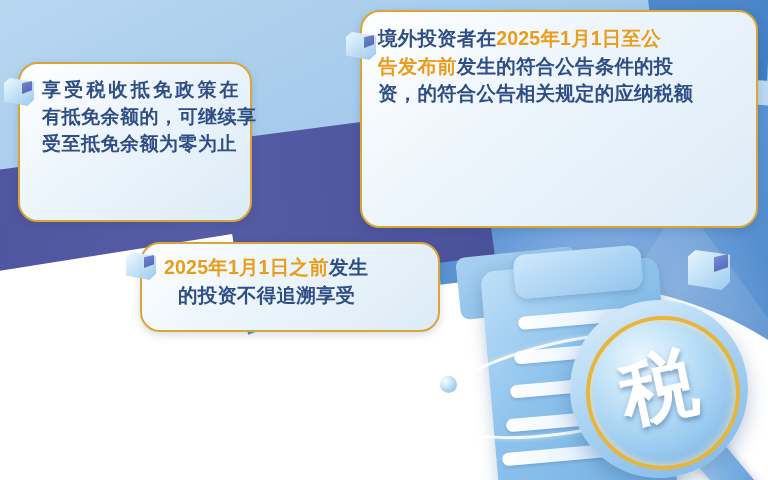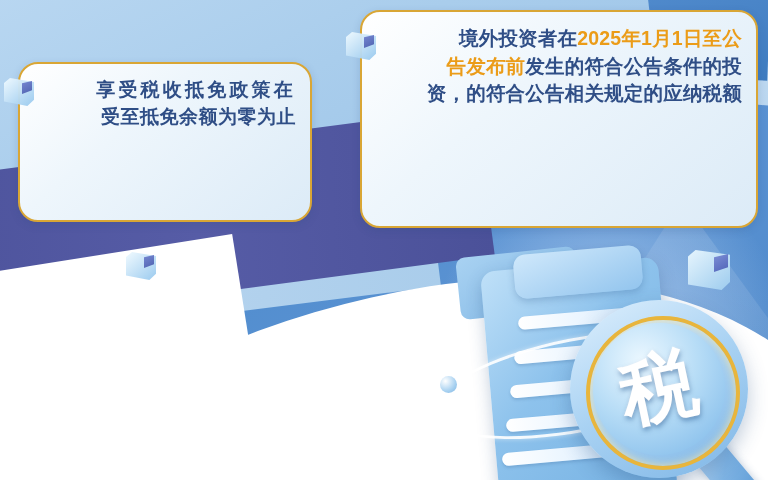--- a/index.html
+++ b/index.html
@@ -182,27 +182,26 @@
   .bubble{
     position:absolute;
     border:2px solid #d9a635;
     border-radius:20px;
     background:linear-gradient(140deg,#ffffff 0%,#eef6fc 38%,#dcebf7 100%);
     box-shadow:0 3px 9px rgba(40,70,120,.18);
     box-sizing:border-box;
     color:#2f4e86;
     font-weight:bold;
     line-height:1.42;
-    text-align:right;
   }
   .bubble .line{white-space:nowrap;}
   .hl{color:#eb9c18;}
 
   #bubble-1{
-    left:18px;top:62px;width:294px;height:160px;
+    left:18px;top:62px;width:234px;height:160px;
     padding:13px 14px 12px 22px;
     font-size:19px;letter-spacing:.5px;
   }
   #bubble-1 .l1{letter-spacing:3.2px;}
   #bubble-1 .l2{letter-spacing:0px;}
 
   #bubble-2{
     left:360px;top:10px;width:398px;height:218px;
     padding:13px 14px 12px 16px;
     font-size:19.5px;letter-spacing:.2px;
@@ -268,35 +267,40 @@
     <div class="il" id="mag-ring"></div>
     <div class="il" id="mag-gold"></div>
     <div class="il" id="mag-lens"></div>
     <div class="il" id="mag-char">税</div>
     <div class="il" id="cube-tr"></div>
     <div class="il" id="cube-tr-edge"></div>
   </div>
 
   <div class="bubble" id="bubble-1">
     <div class="line l1"><span>享受税收抵免政策在</span></div>
+    <div class="line"><span>有抵免余额的，可继续享</span></div>
     <div class="line"><span>受至抵免余额为零为止</span></div>
   </div>
   <div class="cube-mark" id="cube-m1">
     <div class="face"></div>
     <div class="dark"></div>
   </div>
 
   <div class="bubble" id="bubble-2">
     <div class="line"><span>境外投资者在</span><span class="hl">2025年1月1日至公</span></div>
     <div class="line"><span class="hl">告发布前</span><span>发生的符合公告条件的投</span></div>
     <div class="line"><span>资，的符合公告相关规定的应纳税额</span></div>
   </div>
   <div class="cube-mark" id="cube-m2">
     <div class="face"></div>
     <div class="dark"></div>
   </div>
 
+  <div class="bubble" id="bubble-3">
+    <div class="line l1"><span class="hl">2025年1月1日之前</span><span>发生</span></div>
+    <div class="line l2"><span>的投资不得追溯享受</span></div>
+  </div>
   <div class="cube-mark" id="cube-m3">
     <div class="face"></div>
     <div class="dark"></div>
   </div>
 
 </div>
 
 </body></html>

